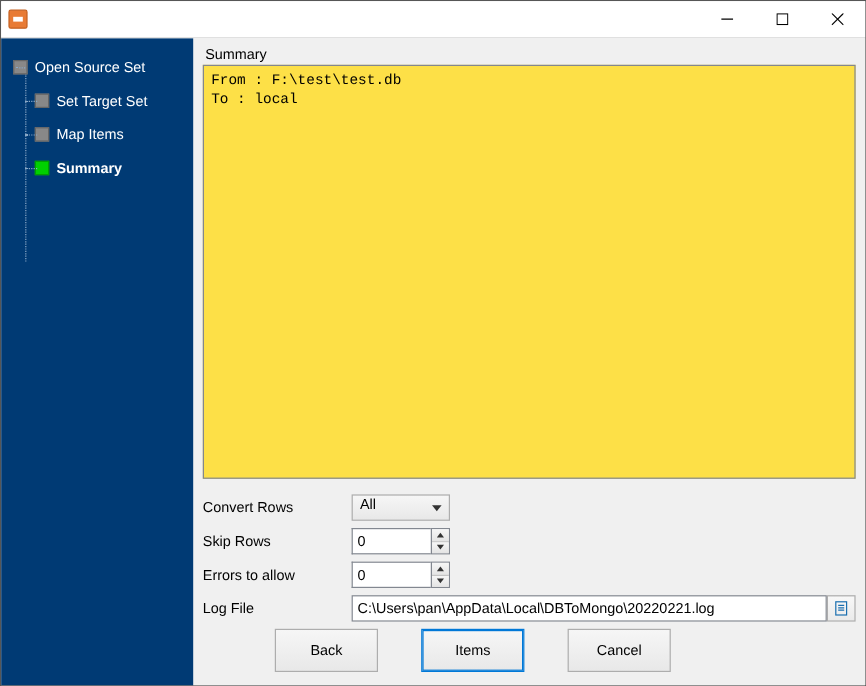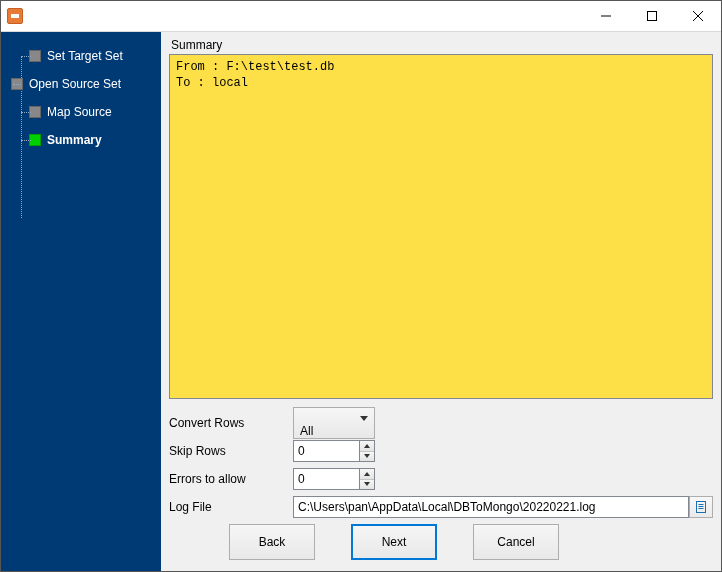--- a/index.html
+++ b/index.html
@@ -22,21 +22,21 @@
   .node-box { width: 12px; height: 12px; background: #888; border: 1px solid #666; margin-right: 6px; flex-shrink: 0; }
   .node-box.active { background: #00d000; border-color: #00a000; }
   .tree-label { white-space: nowrap; font-size: 12px; }
   .tree-label.bold { font-weight: bold; }
   .main { flex: 1; background: #f0f0f0; display: flex; flex-direction: column; padding: 6px 8px 8px 8px; min-width: 0; }
   .section-label { font-size: 12px; color: #000; margin: 0 0 2px 2px; }
   .summary-box { flex: 1; background: #fde047; border: 1px solid #828790; padding: 4px 6px; font-size: 12px; white-space: pre; overflow: auto; line-height: 1.35; font-family: Liberation Mono, monospace; }
   .form { margin-top: 10px; }
   .form-row { display: flex; align-items: center; height: 28px; }
   .form-row .lbl { width: 124px; font-size: 12px; }
-  .select { width: 82px; height: 32px; border: 1px solid #adadad; background: linear-gradient(#f6f6f6,#e8e8e8); display: flex; align-items: flex-end; padding: 0 6px; position: relative; font-size: 12px; }
+  .select { width: 82px; height: 22px; border: 1px solid #adadad; background: linear-gradient(#f6f6f6,#e8e8e8); display: flex; align-items: flex-start; padding: 0 6px; position: relative; font-size: 12px; }
   .select::after { content: ""; position: absolute; right: 6px; top: 8px; border-left: 4px solid transparent; border-right: 4px solid transparent; border-top: 5px solid #333; }
   .spinner { width: 82px; height: 22px; display: flex; }
   .spinner input { flex: 1; min-width: 0; border: 1px solid #828790; border-right: none; padding: 0 4px; font-size: 12px; font-family: inherit; outline: none; }
   .spin-btns { width: 16px; display: flex; flex-direction: column; border: 1px solid #828790; }
   .spin-btn { flex: 1; background: linear-gradient(#f6f6f6,#e4e4e4); display: flex; align-items: center; justify-content: center; border-bottom: 1px solid #c4c4c4; }
   .spin-btn:last-child { border-bottom: none; }
   .arw-up { width: 0; height: 0; border-left: 3px solid transparent; border-right: 3px solid transparent; border-bottom: 4px solid #333; }
   .arw-down { width: 0; height: 0; border-left: 3px solid transparent; border-right: 3px solid transparent; border-top: 4px solid #333; }
   .logfile-row input { flex: 1; height: 22px; border: 1px solid #828790; padding: 0 4px; font-size: 12px; font-family: inherit; outline: none; background: #fff; margin-right: 0; }
   .browse-btn { width: 24px; height: 22px; border: 1px solid #adadad; background: linear-gradient(#f8f8f8,#eaeaea); display: flex; align-items: center; justify-content: center; color: #1a6fb0; }
@@ -72,36 +72,36 @@
       </div>
     </div>
   </div>
 
   <div class="body">
 
     <div class="sidebar">
       <div class="tree">
         <div class="tree-vline"></div>
 
-        <div class="tree-item child-item">
-          <div class="hline"></div>
-          <div class="node-box"></div>
-          <span class="tree-label">Set Target Set</span>
-        </div>
-
         <div class="tree-item top-item">
           <div class="hline"></div>
           <div class="node-box"></div>
           <span class="tree-label">Open Source Set</span>
         </div>
 
         <div class="tree-item child-item">
           <div class="hline"></div>
           <div class="node-box"></div>
-          <span class="tree-label">Map Source</span>
+          <span class="tree-label">Set Target Set</span>
+        </div>
+
+        <div class="tree-item child-item">
+          <div class="hline"></div>
+          <div class="node-box"></div>
+          <span class="tree-label">Map Items</span>
         </div>
 
         <div class="tree-item child-item">
           <div class="hline"></div>
           <div class="node-box active"></div>
           <span class="tree-label bold">Summary</span>
         </div>
 
 
       </div>
@@ -162,21 +162,21 @@
               <line x1="4.5" y1="8.5" x2="9.5" y2="8.5" stroke="#1a6fb0" stroke-width="1"></line>
             </svg>
           </div>
         </div>
 
       </div>
 
       <div class="button-bar">
         <div class="spacer"></div>
         <div class="btn">Back</div>
-        <div class="btn default">Next</div>
+        <div class="btn default">Items</div>
         <div class="btn">Cancel</div>
       </div>
 
     </div>
 
   </div>
 
 </div>
 
 </body></html>

